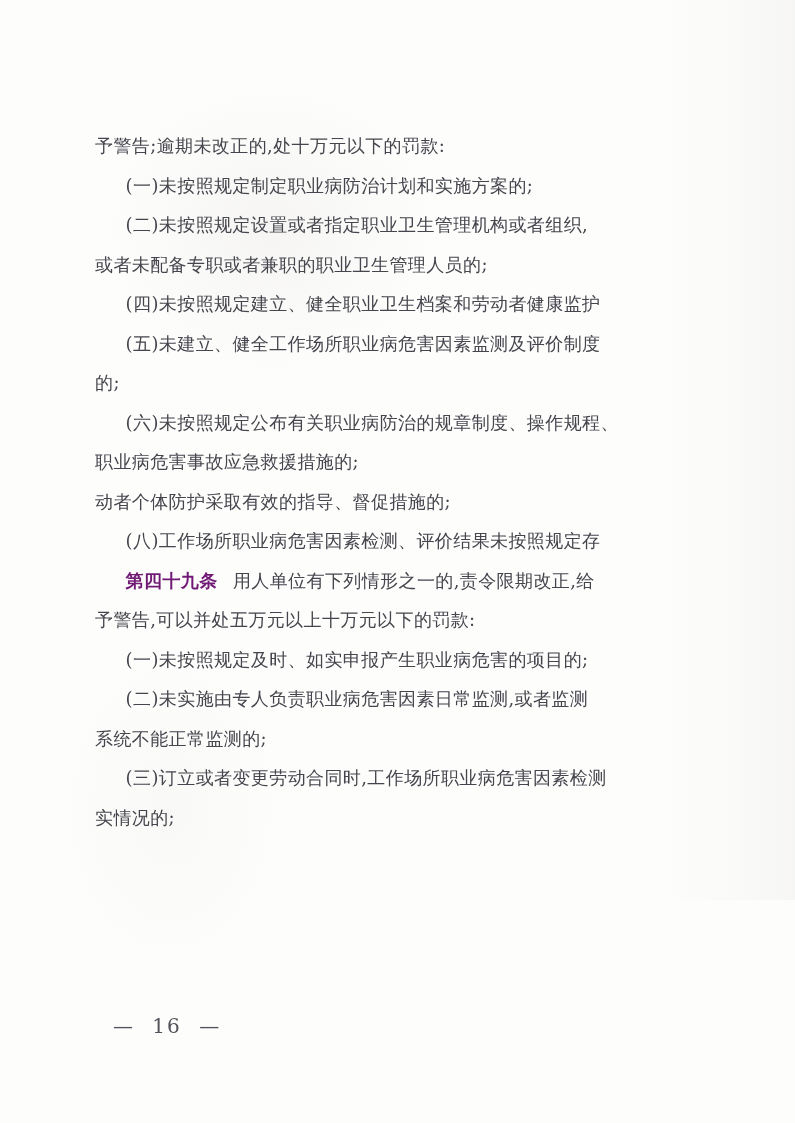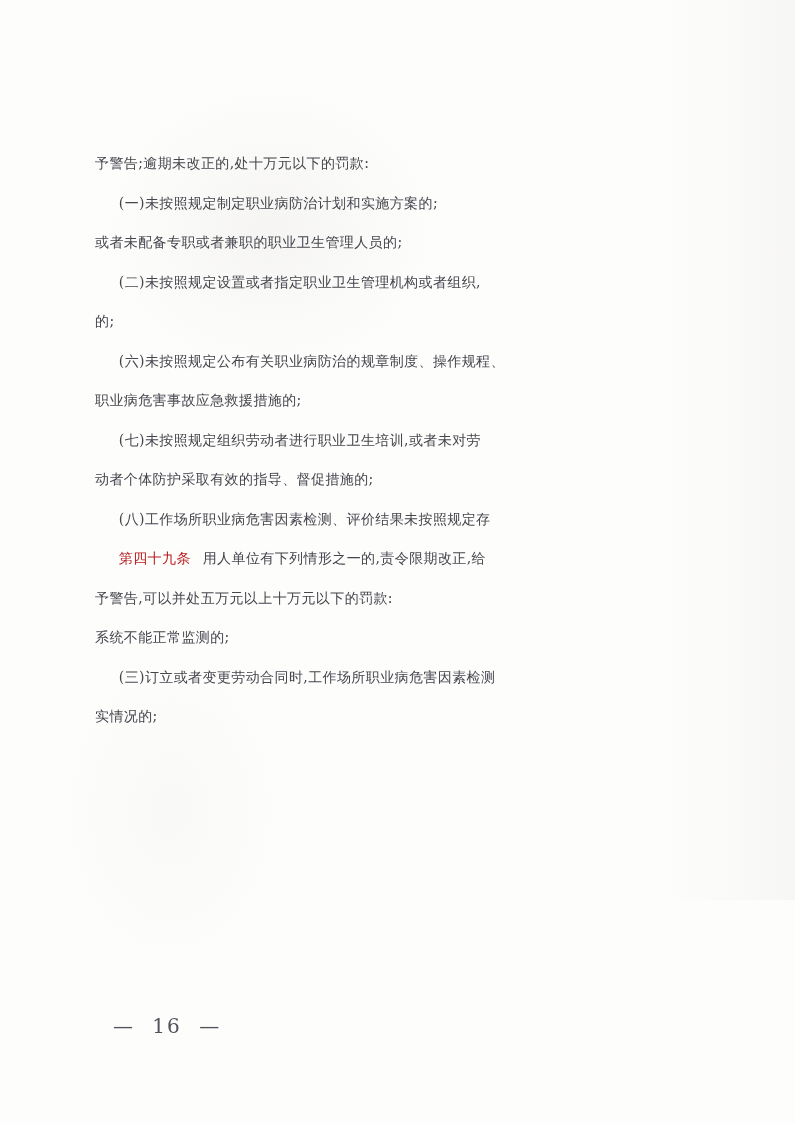--- a/index.html
+++ b/index.html
@@ -28,37 +28,37 @@
     background: linear-gradient(to left, rgba(176,170,160,0.08), rgba(176,170,160,0) 80%);
   }
   .scan-noise.n3 {
     top: 600px; left: 20px; width: 300px; height: 420px;
     background: radial-gradient(closest-side, rgba(178,172,162,0.06), rgba(178,172,162,0) 70%);
   }
 
   .text-block {
     position: absolute;
     left: 95px;
-    top: 144px;
+    top: 126px;
     width: 602px;
-    font-size: 14px;
+    font-size: 18px;
     line-height: 39.5px;
     letter-spacing: 0.4px;
     color: #45454d;
   }
   .line {
     height: 39.5px;
     white-space: nowrap;
   }
   .line.indent {
     text-indent: 1.7em;
   }
   .article-term {
-    font-weight: normal;
-    color: #b91c1c;
+    font-weight: bold;
+    color: #701a75;
     margin-right: 0.85em;
   }
   .page-footer {
     position: absolute;
     left: 113px;
     top: 1013px;
     font-size: 20px;
     line-height: 26px;
     color: #53535b;
     letter-spacing: 2px;
@@ -69,30 +69,33 @@
 </head>
 <body>
 
 <div class="scan-noise n1"></div>
 <div class="scan-noise n2"></div>
 <div class="scan-noise n3"></div>
 
 <div class="text-block">
   <div class="line">予警告;逾期未改正的,处十万元以下的罚款:</div>
   <div class="line indent">(一)未按照规定制定职业病防治计划和实施方案的;</div>
+  <div class="line indent">(二)未按照规定设置或者指定职业卫生管理机构或者组织,</div>
   <div class="line">或者未配备专职或者兼职的职业卫生管理人员的;</div>
-  <div class="line indent">(二)未按照规定设置或者指定职业卫生管理机构或者组织,</div>
+  <div class="line indent">(四)未按照规定建立、健全职业卫生档案和劳动者健康监护</div>
+  <div class="line indent">(五)未建立、健全工作场所职业病危害因素监测及评价制度</div>
   <div class="line">的;</div>
   <div class="line indent">(六)未按照规定公布有关职业病防治的规章制度、操作规程、</div>
   <div class="line">职业病危害事故应急救援措施的;</div>
-  <div class="line indent">(七)未按照规定组织劳动者进行职业卫生培训,或者未对劳</div>
   <div class="line">动者个体防护采取有效的指导、督促措施的;</div>
   <div class="line indent">(八)工作场所职业病危害因素检测、评价结果未按照规定存</div>
   <div class="line indent">
     <span class="article-term">第四十九条</span><span>用人单位有下列情形之一的,责令限期改正,给</span>
   </div>
   <div class="line">予警告,可以并处五万元以上十万元以下的罚款:</div>
+  <div class="line indent">(一)未按照规定及时、如实申报产生职业病危害的项目的;</div>
+  <div class="line indent">(二)未实施由专人负责职业病危害因素日常监测,或者监测</div>
   <div class="line">系统不能正常监测的;</div>
   <div class="line indent">(三)订立或者变更劳动合同时,工作场所职业病危害因素检测</div>
   <div class="line">实情况的;</div>
 </div>
 
 <div class="page-footer">— 16 —</div>
 
 </body></html>

